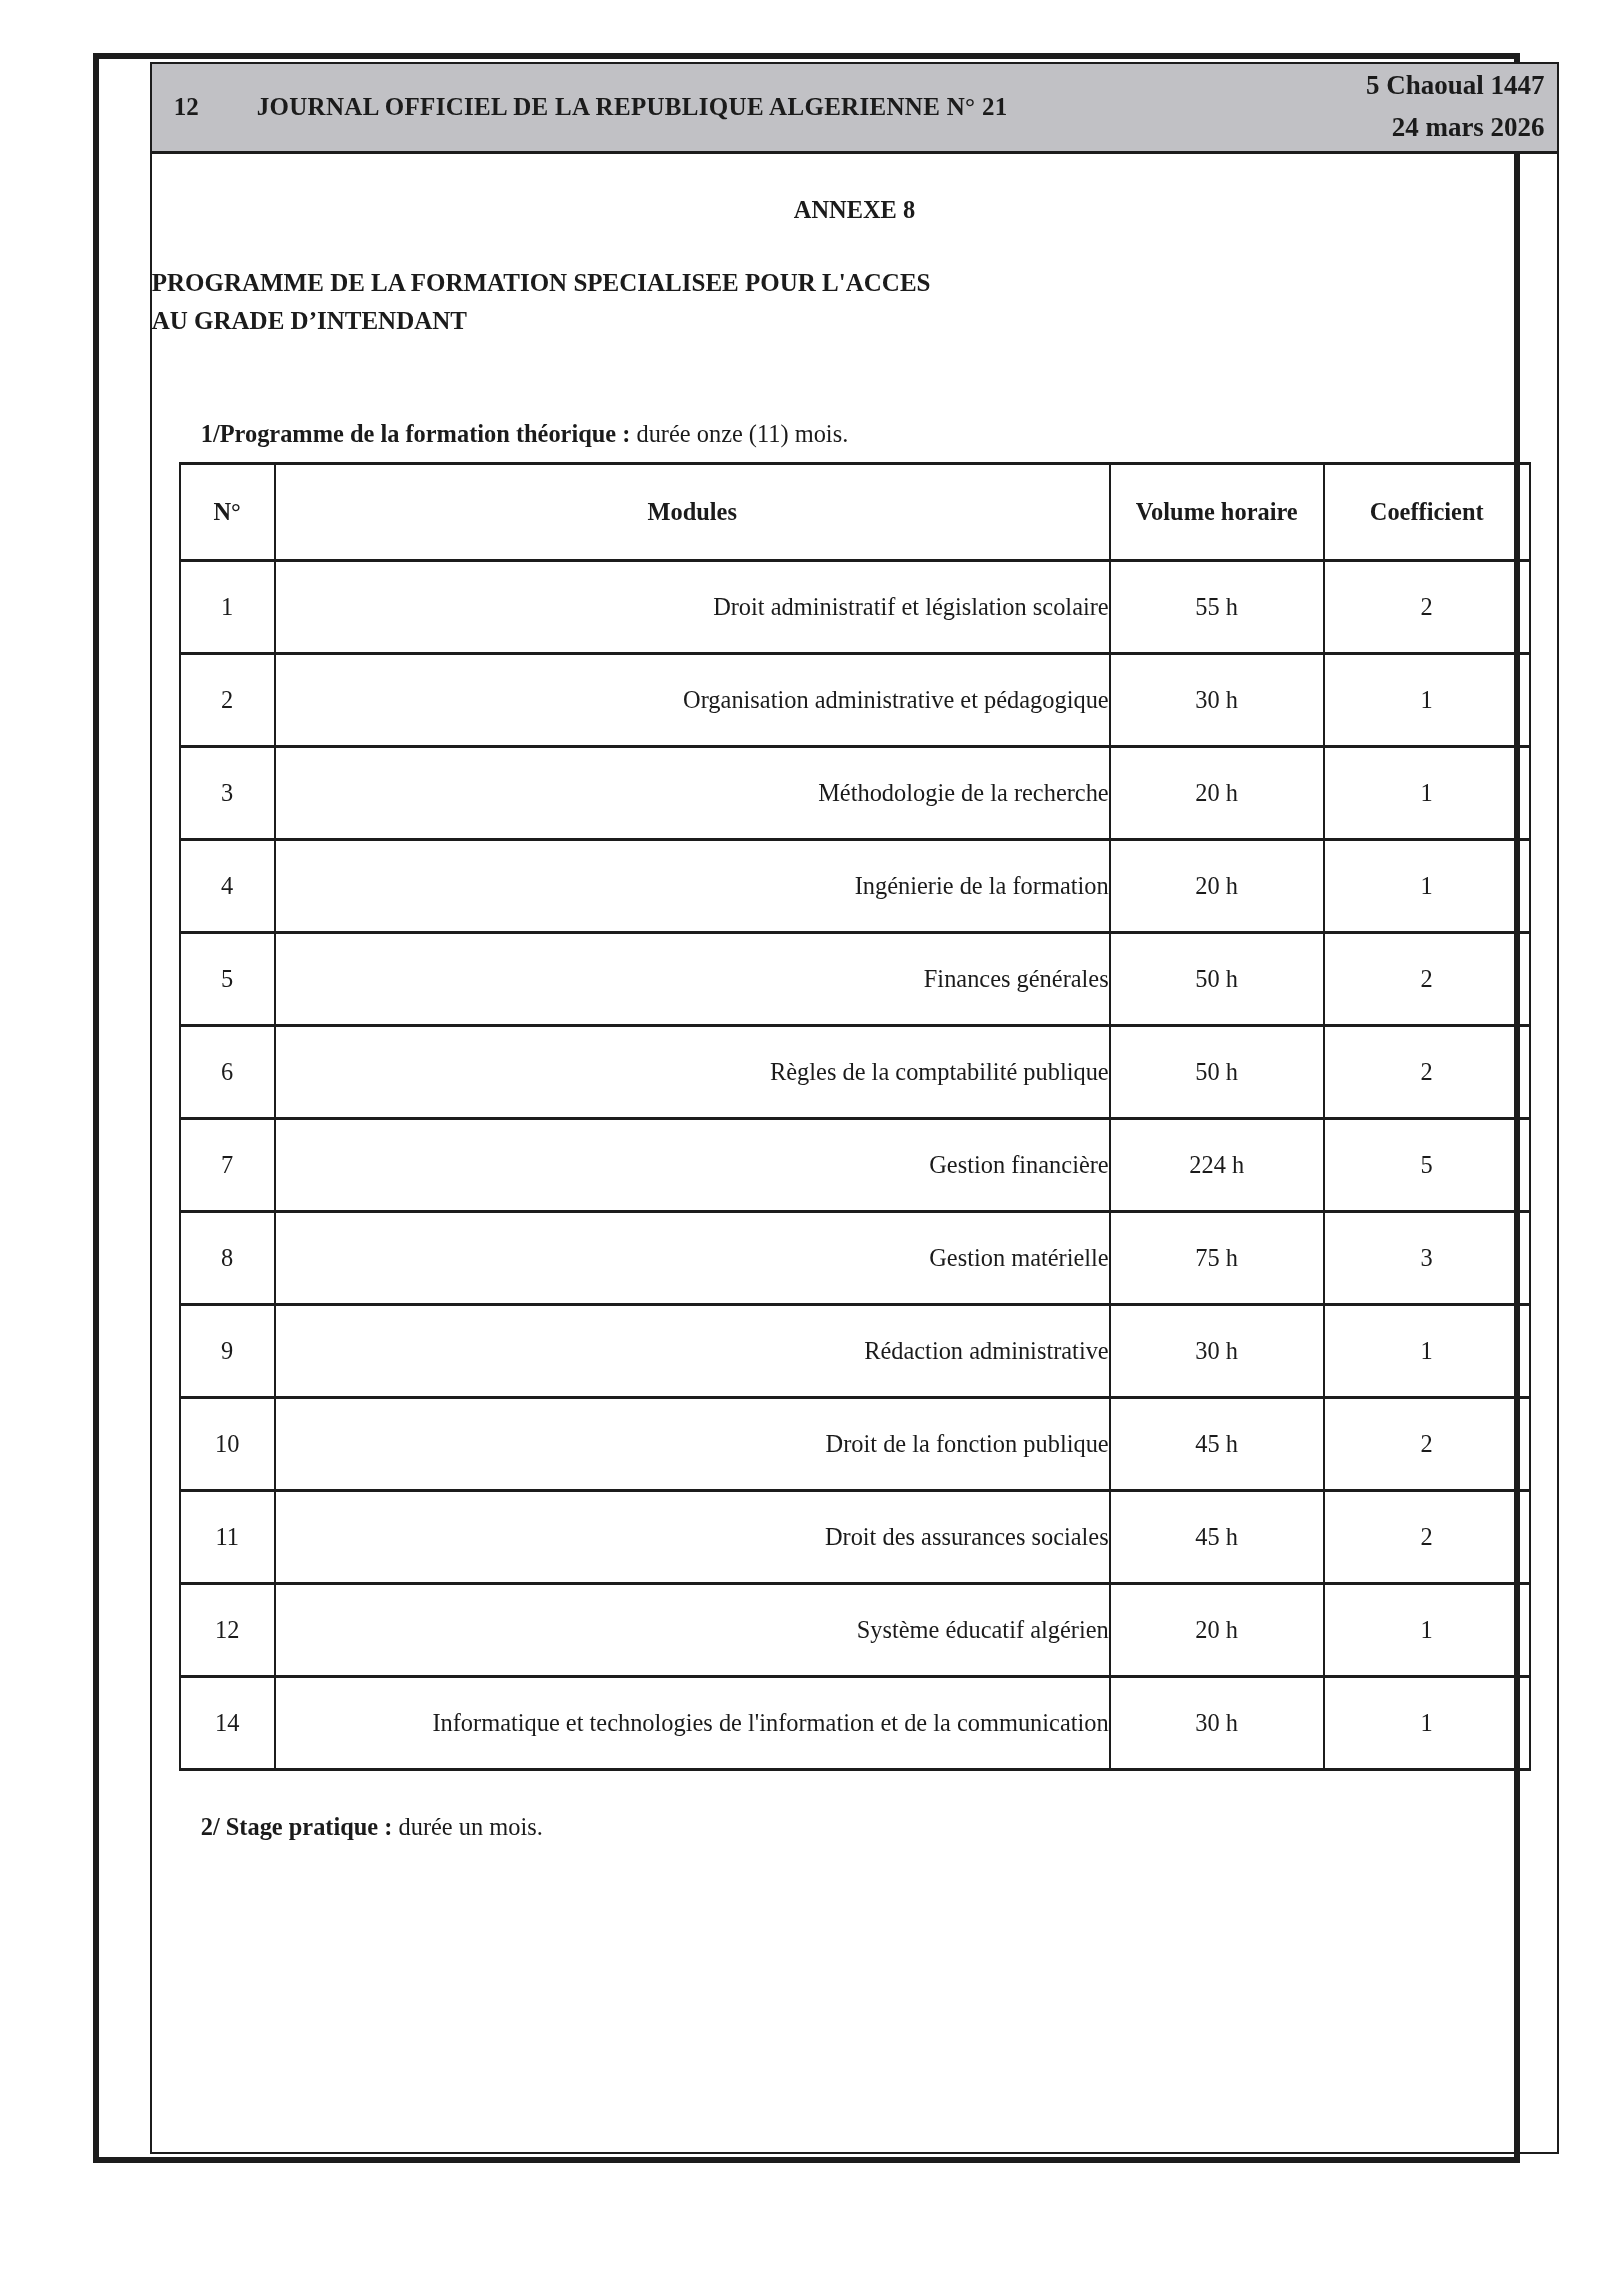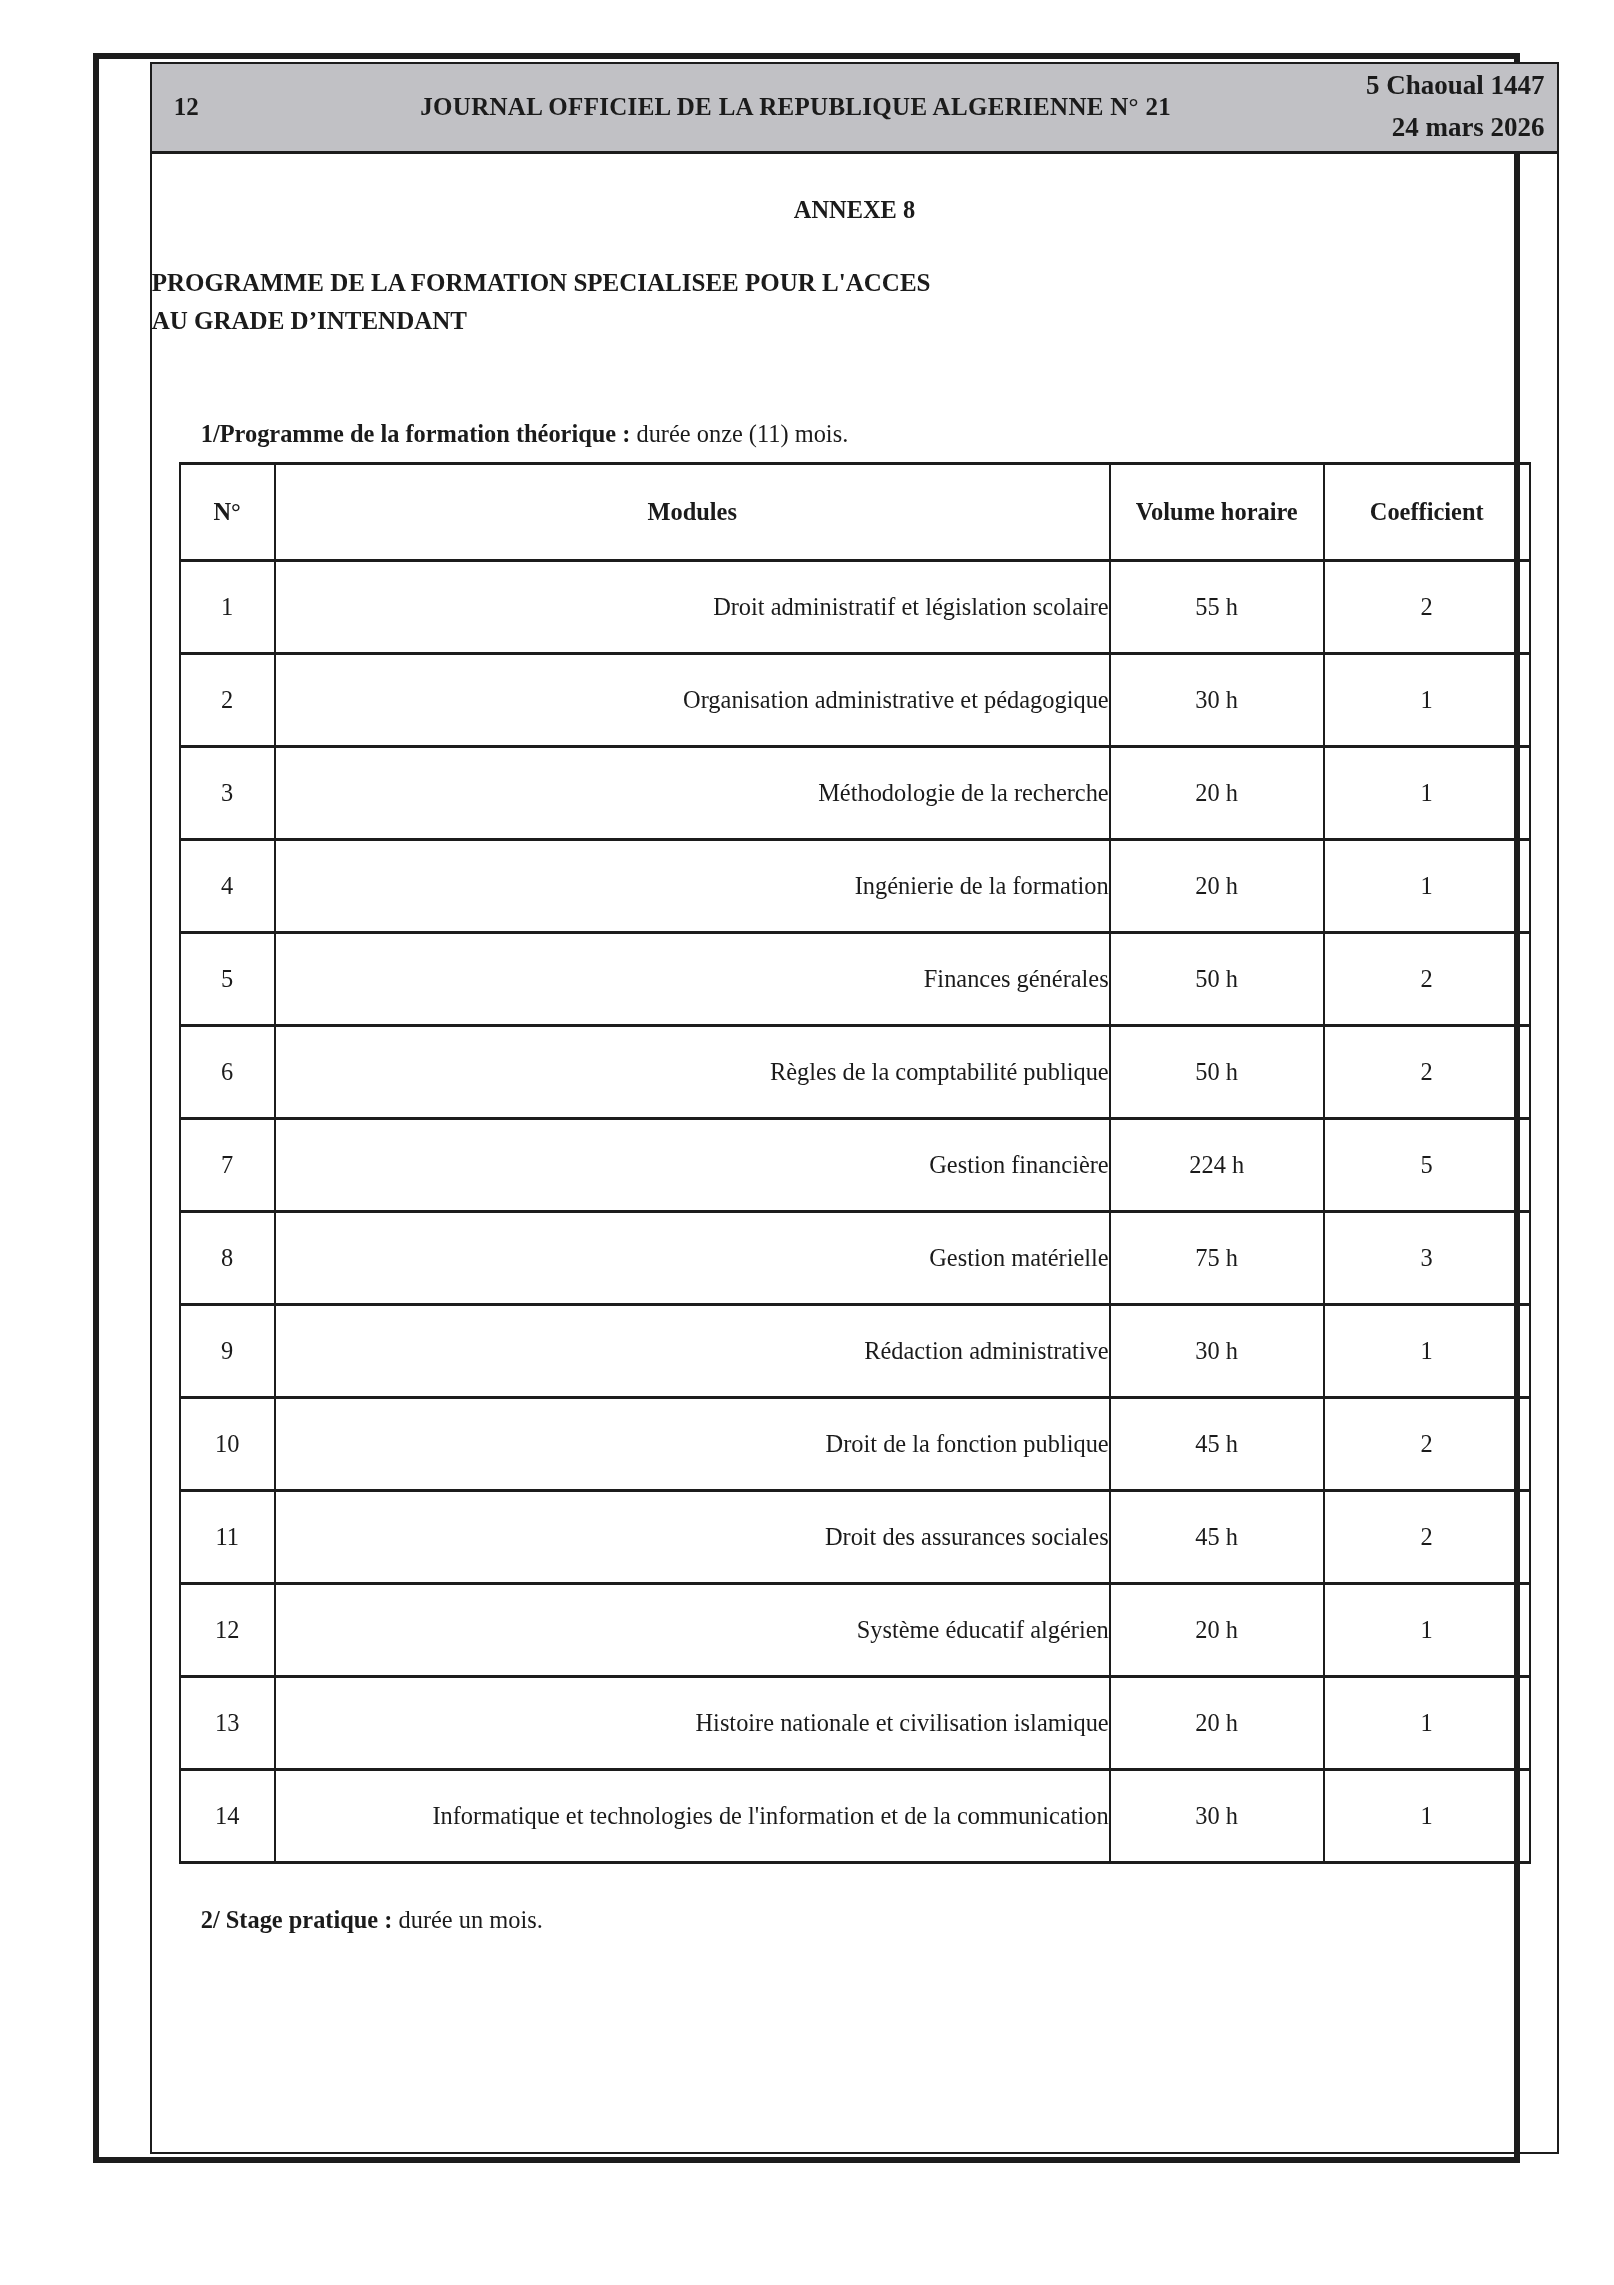--- a/index.html
+++ b/index.html
@@ -44,21 +44,20 @@
     box-sizing: content-box;
   }
   .page-num {
     font-weight: bold;
     font-size: 25px;
     width: 83px;
     flex: 0 0 auto;
   }
   .journal-title {
     flex: 1 1 auto;
-    text-align: center;
     font-weight: bold;
     font-size: 25px;
     letter-spacing: 0.3px;
   }
   .dates {
     flex: 0 0 auto;
     width: 210px;
     text-align: right;
     font-weight: bold;
     font-size: 27px;
@@ -239,26 +238,20 @@
             <td>45 h</td>
             <td>2</td>
           </tr>
           <tr>
             <td>12</td>
             <td class="module-cell">Système éducatif algérien</td>
             <td>20 h</td>
             <td>1</td>
           </tr>
           <tr>
-            <td>13</td>
-            <td class="module-cell">Histoire nationale et civilisation islamique</td>
-            <td>20 h</td>
-            <td>1</td>
-          </tr>
-          <tr>
             <td>14</td>
             <td class="module-cell">Informatique et technologies de l'information et de la communication</td>
             <td>30 h</td>
             <td>1</td>
           </tr>
         </tbody>
       </table>
 
       <div class="stage"><b>2/ Stage pratique :</b><span> durée un mois.</span></div>
 

